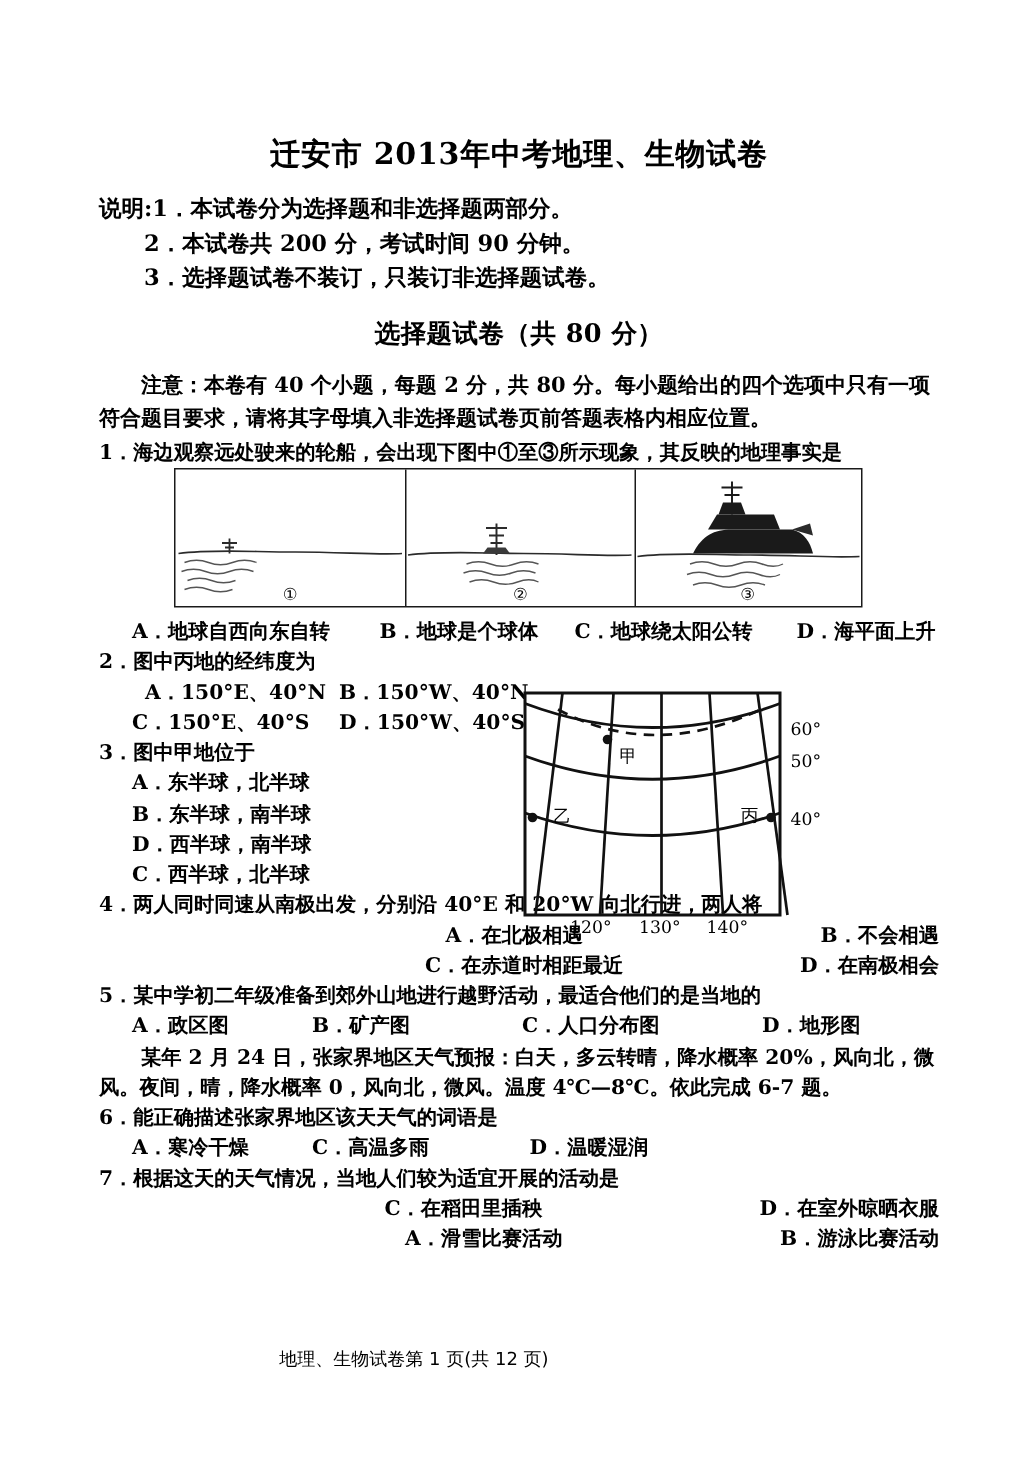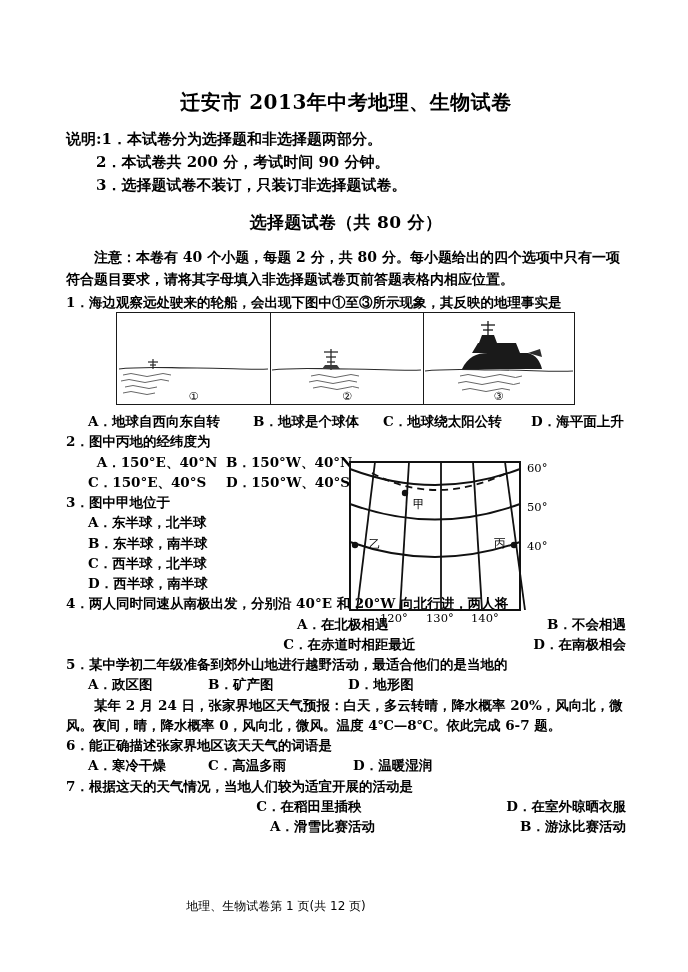--- a/index.html
+++ b/index.html
@@ -185,41 +185,42 @@
       </div>
       <div class="opt-row opt-indent">
         <span style="display:inline-block;width:138px;">C．150°E、40°S</span><span>D．150°W、40°S</span>
       </div>
     </div>
 
     <div class="q">
       <div class="q-stem"><span>3．</span><span>图中甲地位于</span></div>
       <div class="opt-row opt-indent">A．东半球，北半球</div>
       <div class="opt-row opt-indent">B．东半球，南半球</div>
+      <div class="opt-row opt-indent">D．西半球，南半球</div>
       <div class="opt-row opt-indent">C．西半球，北半球</div>
-      <div class="opt-row opt-indent">D．西半球，南半球</div>
     </div>
 
     <div class="q">
       <div class="q-stem"><span>4．</span><span>两人同时同速从南极出发，分别沿 40°E 和 20°W 向北行进，两人将</span></div>
       <div class="opts-2col">
         <span>A．在北极相遇</span>
           <span>B．不会相遇</span>
       </div>
       <div class="opts-2col">
         <span>C．在赤道时相距最近</span>
           <span>D．在南极相会</span>
       </div>
     </div>
 
     <div class="q">
       <div class="q-stem"><span>5．</span><span>某中学初二年级准备到郊外山地进行越野活动，最适合他们的是当地的</span></div>
       <div class="opts-4col">
         <span class="w-c1">A．政区图</span>
           <span class="w-c2">B．矿产图</span>
+          <span class="w-c3">C．人口分布图</span>
           <span>D．地形图</span>
       </div>
     </div>
 
     <div class="q">
       <div style="padding-left:28px;">某年 2 月 24 日，张家界地区天气预报：白天，多云转晴，降水概率 20%，风向北，微</div>
       <div>风。夜间，晴，降水概率 0，风向北，微风。温度 4℃—8℃。依此完成 6-7 题。</div>
     </div>
 
     <div class="q">
@@ -324,21 +325,21 @@
 
       <circle cx="58" cy="34" r="3.2" fill="#111"></circle>
       <circle cx="8" cy="86" r="3.2" fill="#111"></circle>
       <circle cx="167" cy="86" r="3.2" fill="#111"></circle>
     </svg>
 
     <span class="grid-label" style="left:66px; top:38px;">甲</span>
     <span class="grid-label" style="left:22px; top:78px;">乙</span>
     <span class="grid-label" style="left:147px; top:77px;">丙</span>
 
-    <span class="grid-label" style="left:180px; top:2px;">60°</span>
+    <span class="grid-label" style="left:180px; top:20px;">60°</span>
     <span class="grid-label" style="left:180px; top:41px;">50°</span>
     <span class="grid-label" style="left:180px; top:80px;">40°</span>
 
     <span class="grid-label" style="left:33px; top:152px;">120°</span>
     <span class="grid-label" style="left:79px; top:152px;">130°</span>
     <span class="grid-label" style="left:124px; top:152px;">140°</span>
   </div>
 
   <div class="footer">地理、生物试卷第 1 页(共 12 页)</div>
 

